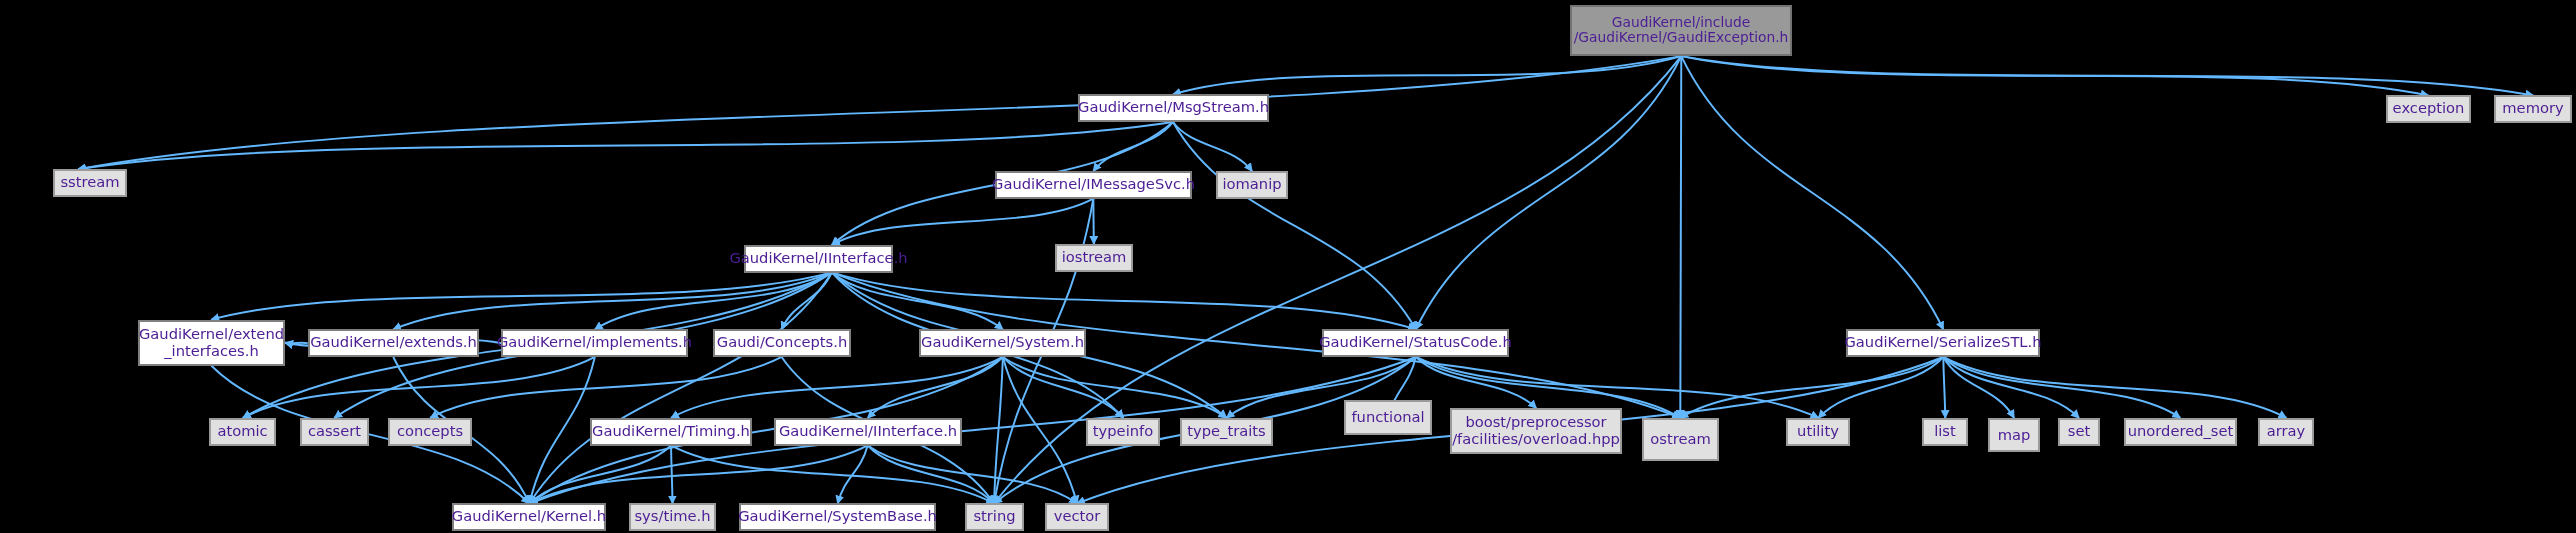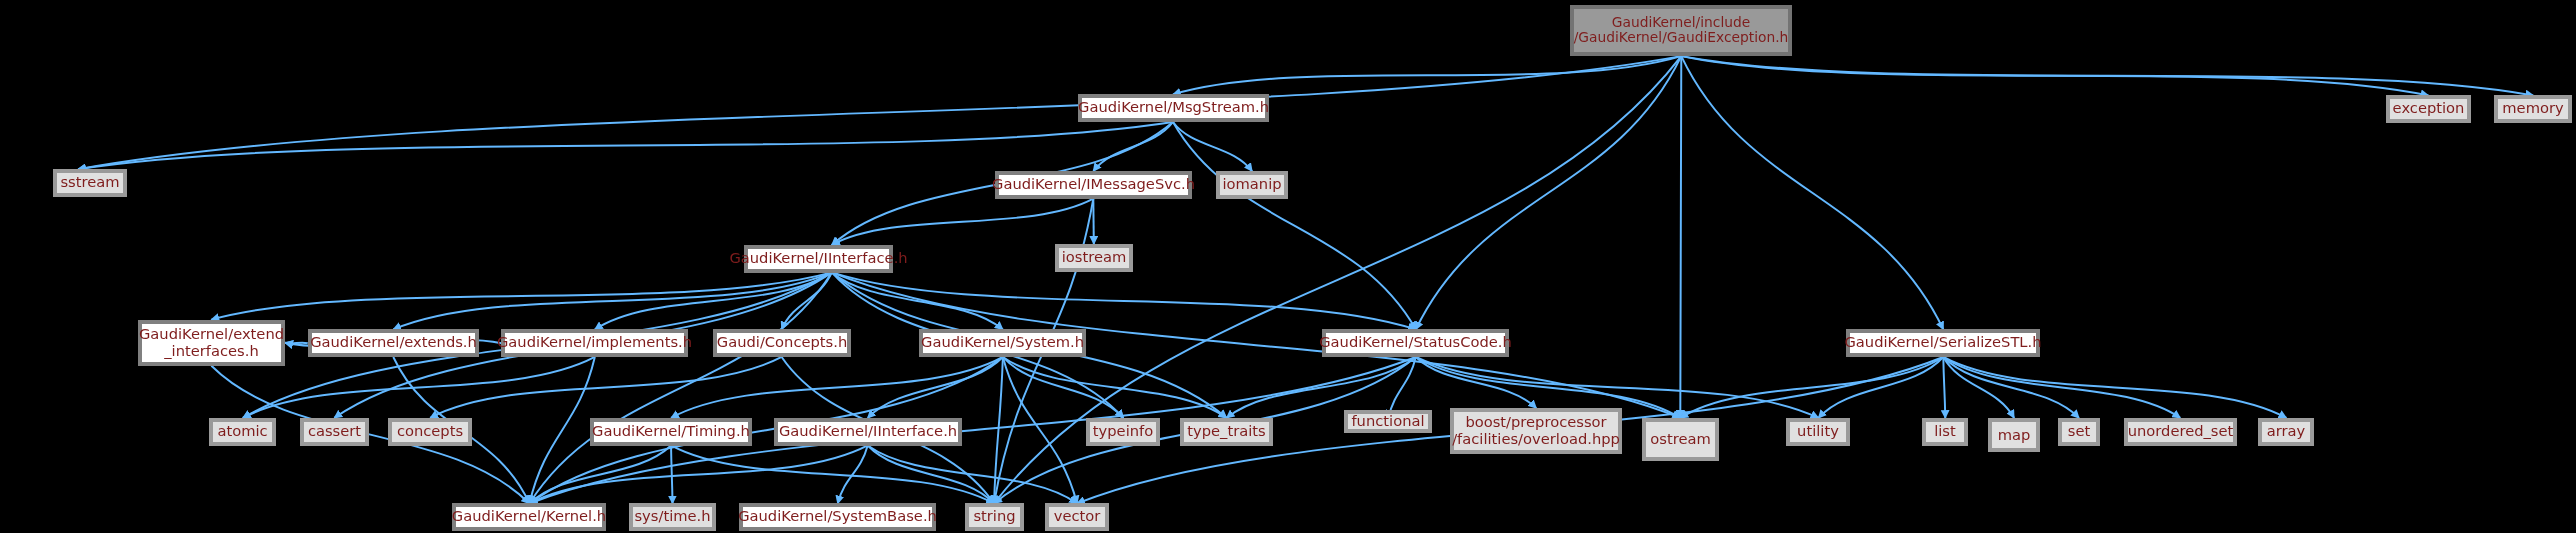--- a/index.html
+++ b/index.html
@@ -1,21 +1,21 @@
 <!DOCTYPE html>
 <html><head>
 <meta charset="utf-8">
 <style>
   html,body{margin:0;padding:0;background:#000;}
   #graph{position:relative;width:2576px;height:534px;background:#000;
          font-family:"DejaVu Sans","Liberation Sans",sans-serif;overflow:hidden;}
   #edges{position:absolute;left:0;top:0;width:2576px;height:534px;}
   .node{position:absolute;box-sizing:border-box;display:flex;align-items:center;
-        justify-content:center;text-align:center;border:4px solid #86efac;
-        background:#e0e0e0;color:#7f1d1d;font-size:14.7px;line-height:1.15;
+        justify-content:center;text-align:center;border:2px solid #86efac;
+        background:#e0e0e0;color:#4c1d95;font-size:14.7px;line-height:1.15;
         white-space:pre-line;padding:0 4.9px;}
   .node.sys{background:#e0e0e0;border-color:#9a9a9a;}
   .node.hdr{background:#ffffff;border-color:#808080;}
   .node.root{background:#999999;border-color:#737373;}
 </style>
 </head>
 <body>
 
 <div id="graph">
   <svg id="edges" xmlns="http://www.w3.org/2000/svg" viewBox="0 0 2620 543">
@@ -111,21 +111,21 @@
       <div class="node hdr" style="left: 919px; top: 329px; width: 167px; height: 27.5px;">GaudiKernel/System.h</div>
       <div class="node hdr" style="left: 1322px; top: 329px; width: 187px; height: 27.5px;">GaudiKernel/StatusCode.h</div>
       <div class="node hdr" style="left: 1846px; top: 329px; width: 194px; height: 27.5px;">GaudiKernel/SerializeSTL.h</div>
       <div class="node sys" style="left: 209px; top: 418px; width: 67px; height: 27.5px;">atomic</div>
       <div class="node sys" style="left: 300px; top: 418px; width: 69px; height: 27.5px;">cassert</div>
       <div class="node sys" style="left: 388px; top: 418px; width: 84px; height: 27.5px;">concepts</div>
       <div class="node hdr" style="left: 590px; top: 418px; width: 162px; height: 27.5px;">GaudiKernel/Timing.h</div>
       <div class="node hdr" style="left: 774px; top: 418px; width: 188px; height: 27.5px;">GaudiKernel/IInterface.h</div>
       <div class="node sys" style="left: 1086px; top: 418px; width: 74px; height: 27.5px;">typeinfo</div>
       <div class="node sys" style="left: 1180px; top: 418px; width: 93px; height: 27.5px;">type_traits</div>
-      <div class="node sys" style="left: 1344px; top: 410px; width: 88px; height: 23px;">functional</div>
+      <div class="node sys" style="left: 1344px; top: 400px; width: 88px; height: 35px;">functional</div>
       <div class="node sys" style="left: 1450px; top: 408px; width: 172px; height: 46px;">boost/preprocessor
 /facilities/overload.hpp</div>
       <div class="node sys" style="left: 1642px; top: 418px; width: 77px; height: 43px;">ostream</div>
       <div class="node sys" style="left: 1786px; top: 418px; width: 64px; height: 27.5px;">utility</div>
       <div class="node sys" style="left: 1922px; top: 418px; width: 46px; height: 27.5px;">list</div>
       <div class="node sys" style="left: 1988px; top: 418px; width: 52px; height: 34px; text-align: right;">map</div>
       <div class="node sys" style="left: 2058px; top: 418px; width: 42px; height: 27.5px;">set</div>
       <div class="node sys" style="left: 2124px; top: 418px; width: 113px; height: 27.5px;">unordered_set</div>
       <div class="node sys" style="left: 2258px; top: 418px; width: 56px; height: 27.5px;">array</div>
       <div class="node hdr" style="left: 452px; top: 503px; width: 154px; height: 27.5px;">GaudiKernel/Kernel.h</div>

